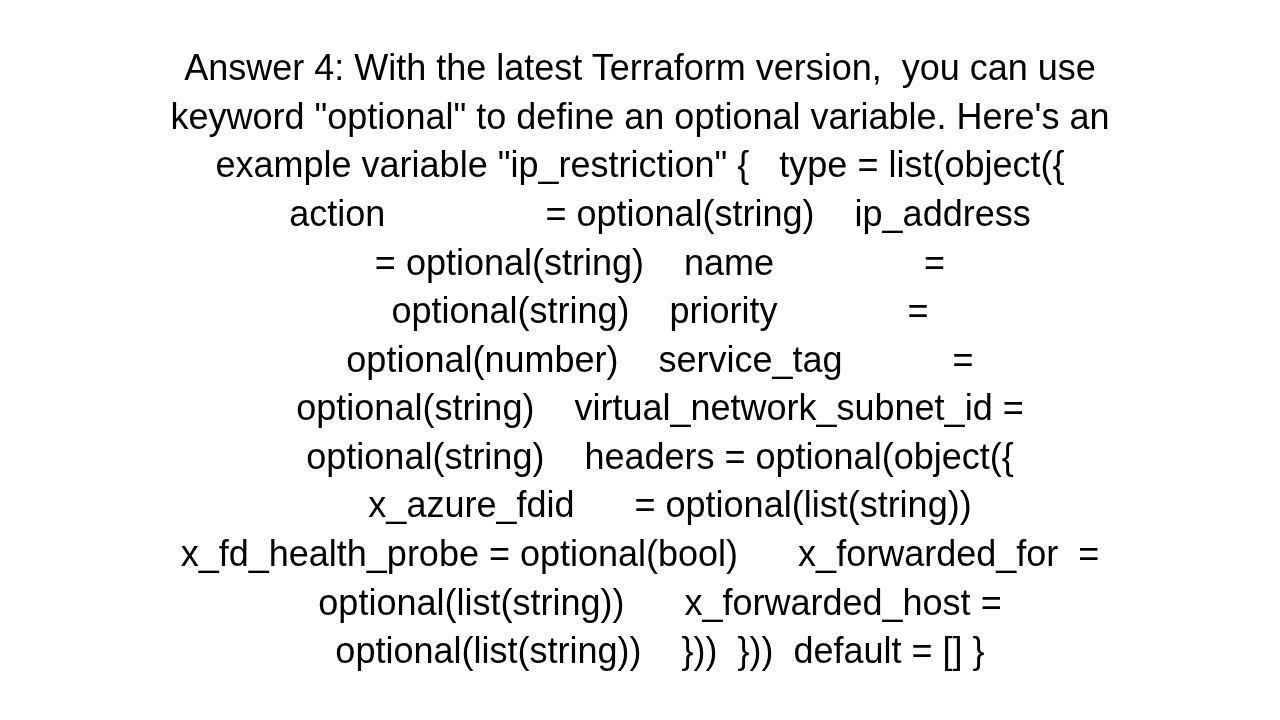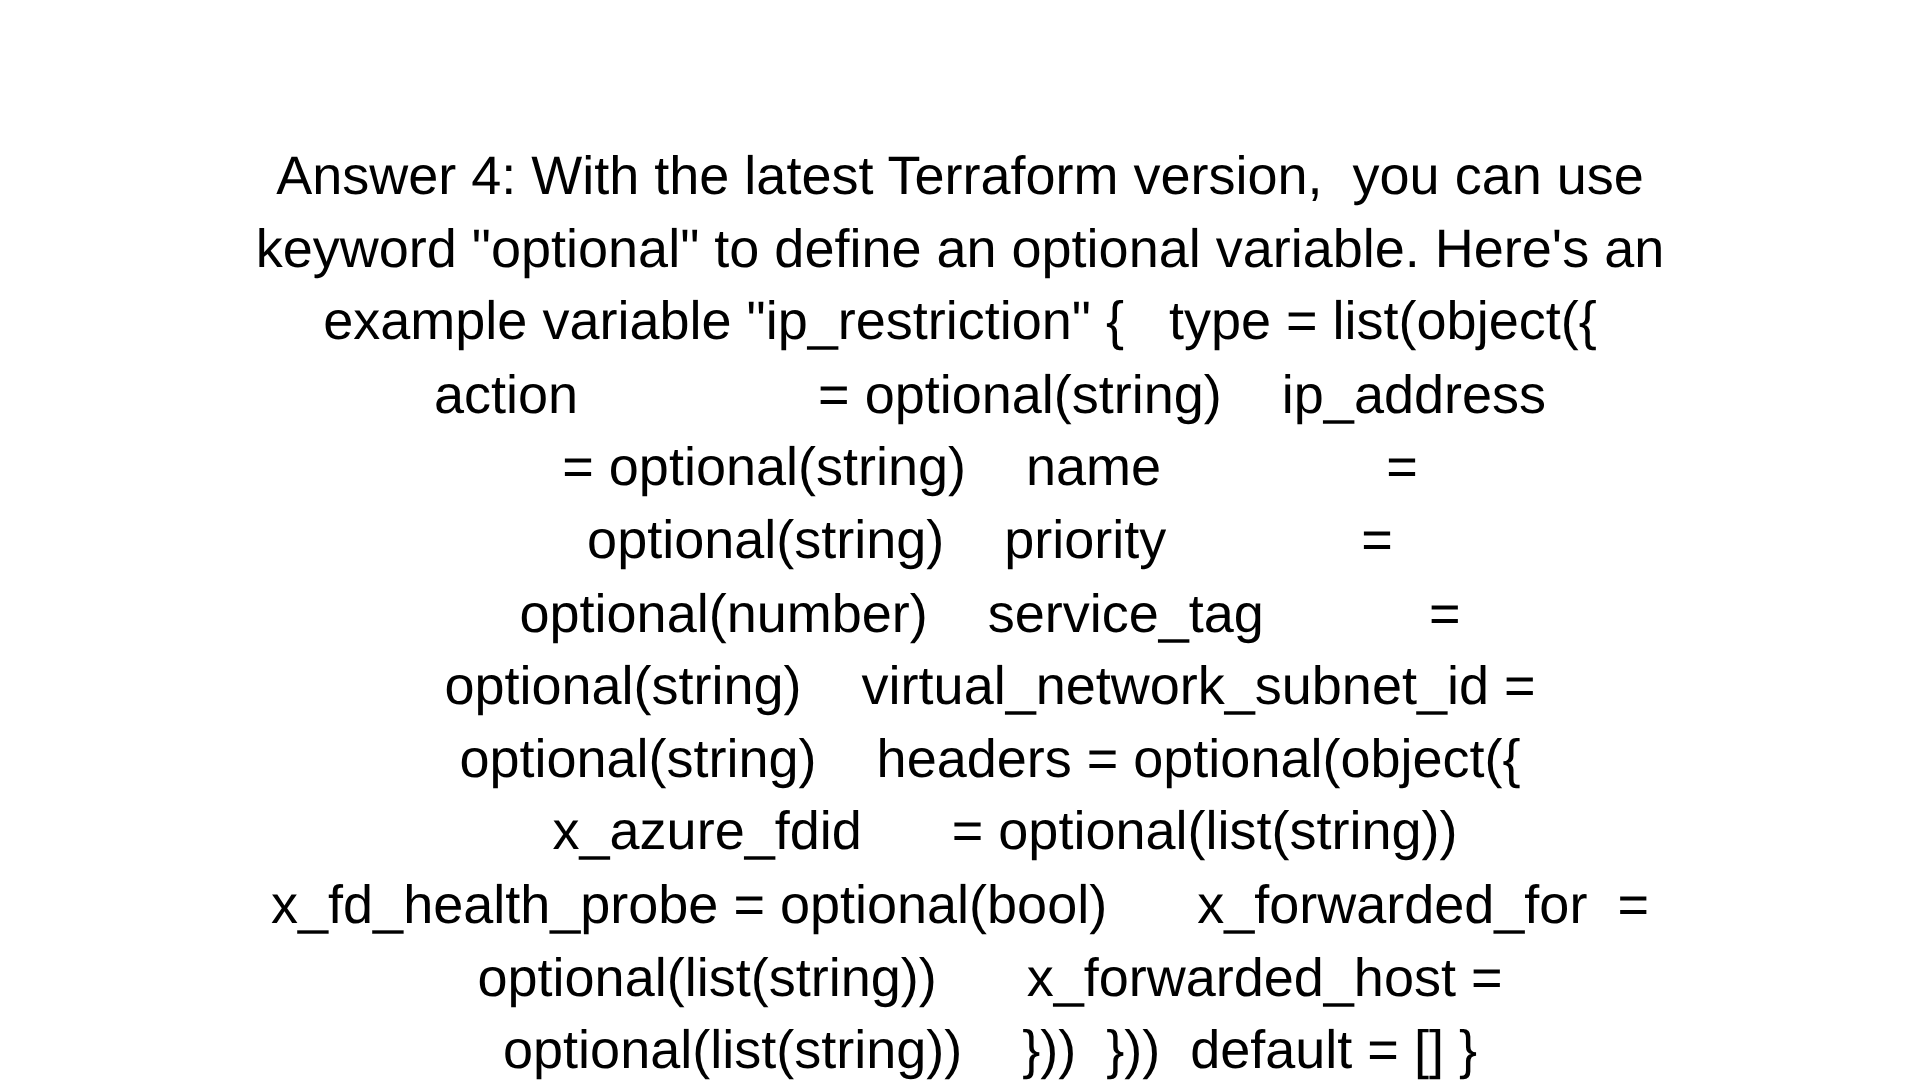--- a/index.html
+++ b/index.html
@@ -15,20 +15,21 @@
       overflow: hidden;
       display: flex;
       align-items: center;
       justify-content: center;
     }
 
     .content-container {
       width: 1280px;
       height: 574px;
       display: flex;
+      align-items: center;
       justify-content: center;
       padding: 20px 30px;
     }
 
     .text-block {
       font-family: Arial, sans-serif;
       font-size: 36px;
       line-height: 1.35;
       color: #000000;
       text-align: center;

